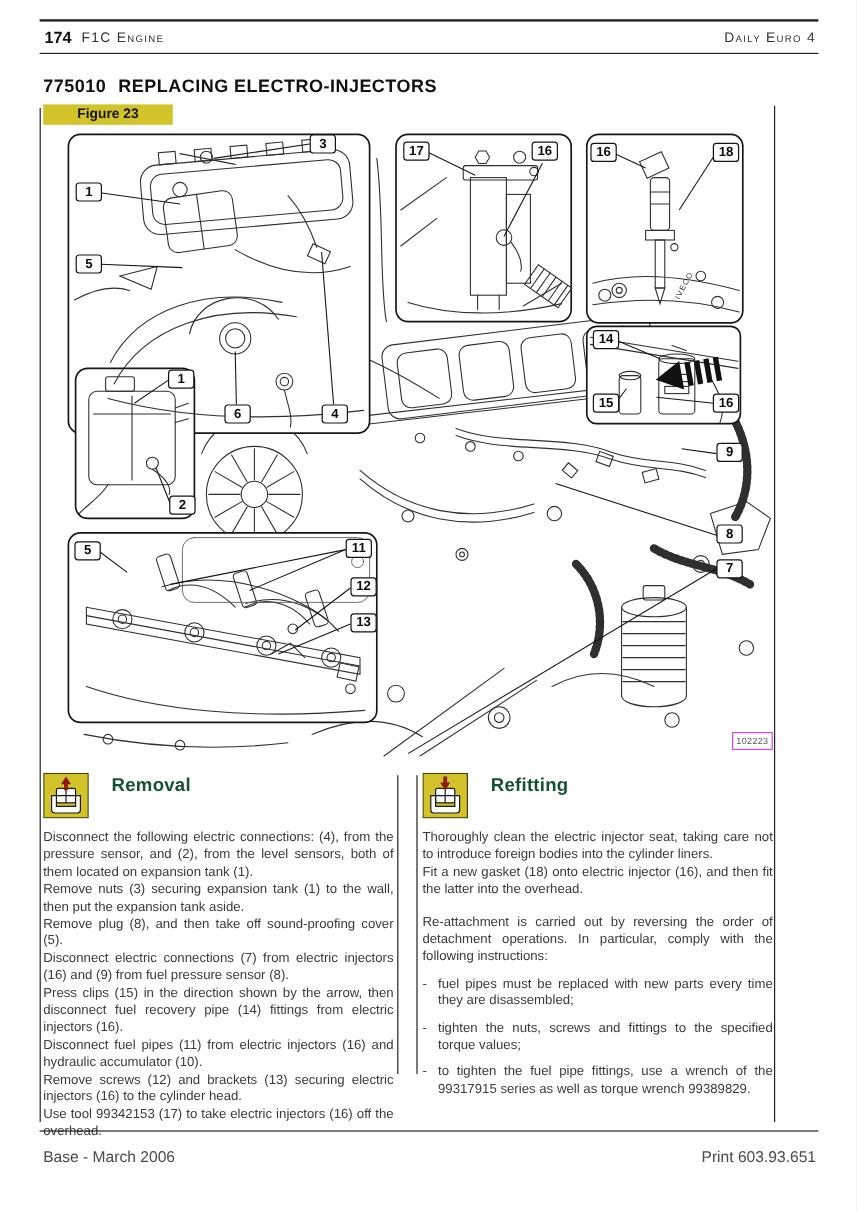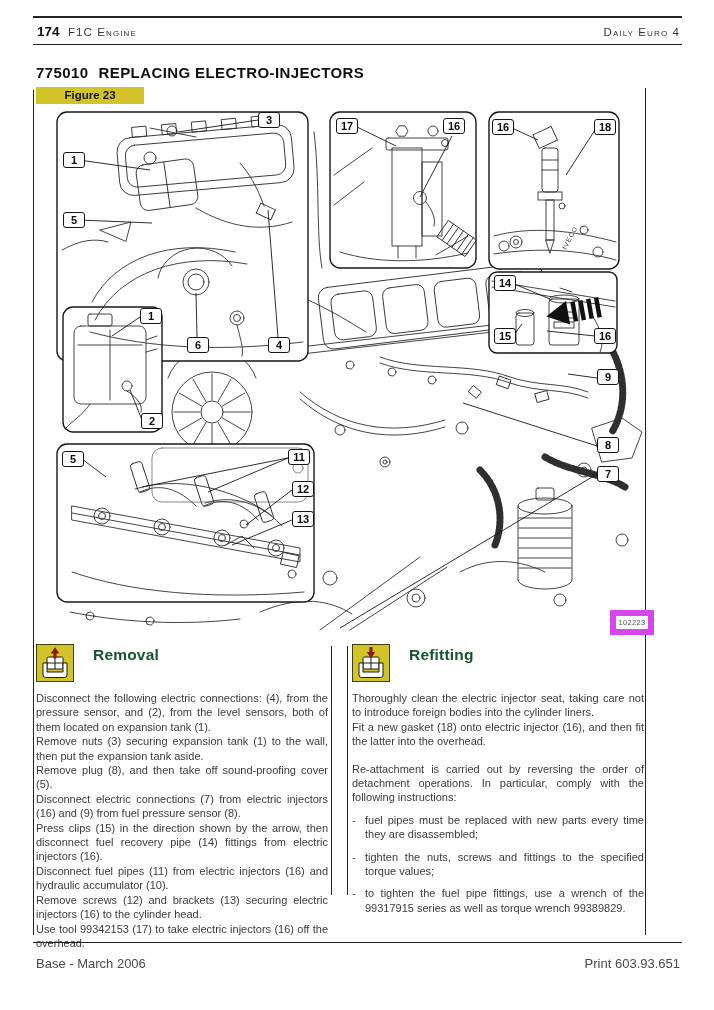--- a/index.html
+++ b/index.html
@@ -8,21 +8,21 @@
   .abs{position:absolute;}
   .rule{position:absolute;background:#232323;}
   .smallcaps{font-variant:small-caps;letter-spacing:1.1px;font-size:11.5px;color:#333;}
   .pagenum{font-size:13.5px;font-weight:bold;color:#111;}
   .title-row{position:absolute;left:36px;top:64px;font-size:15px;font-weight:bold;color:#101010;letter-spacing:.4px;}
   .title-code{display:inline-block;width:58px;}
   .fig-band{position:absolute;left:36px;top:87px;width:108px;height:17px;background:var(--accent_yellow);
             font-size:11.5px;font-weight:bold;color:#141400;text-align:center;line-height:17px;}
   .callout{position:absolute;min-width:14px;height:14px;padding:0 3px;background:#fff;border:1.5px solid #141414;
            border-radius:3px;font-weight:bold;font-size:11px;line-height:14px;text-align:center;color:#0c0c0c;}
-  .code-box{position:absolute;left:610px;top:610px;width:32px;height:13px;border:6px solid #d946ef;
+  .code-box{position:absolute;left:610px;top:610px;width:32px;height:13px;border:1px solid #d946ef;
             font-size:7.5px;color:#555;text-align:center;line-height:13px;letter-spacing:.3px;background:#fff;}
   .col{position:absolute;width:292px;}
   .col-head{display:flex;align-items:flex-start;}
   .op-icon{width:38px;height:38px;flex:0 0 38px;}
   .col-head h2{margin:2px 0 0 19px;font-size:15.5px;font-weight:bold;color:#14532d;letter-spacing:.2px;}
   .col-body{margin-top:9px;font-size:11px;line-height:14.4px;color:#3a3a3a;text-align:justify;}
   .col-body p{margin:0;}
   .col-body p.gap{margin-top:13px;}
   .bullet{display:flex;margin-top:8px;}
   .bullet .dash{flex:0 0 13px;}

